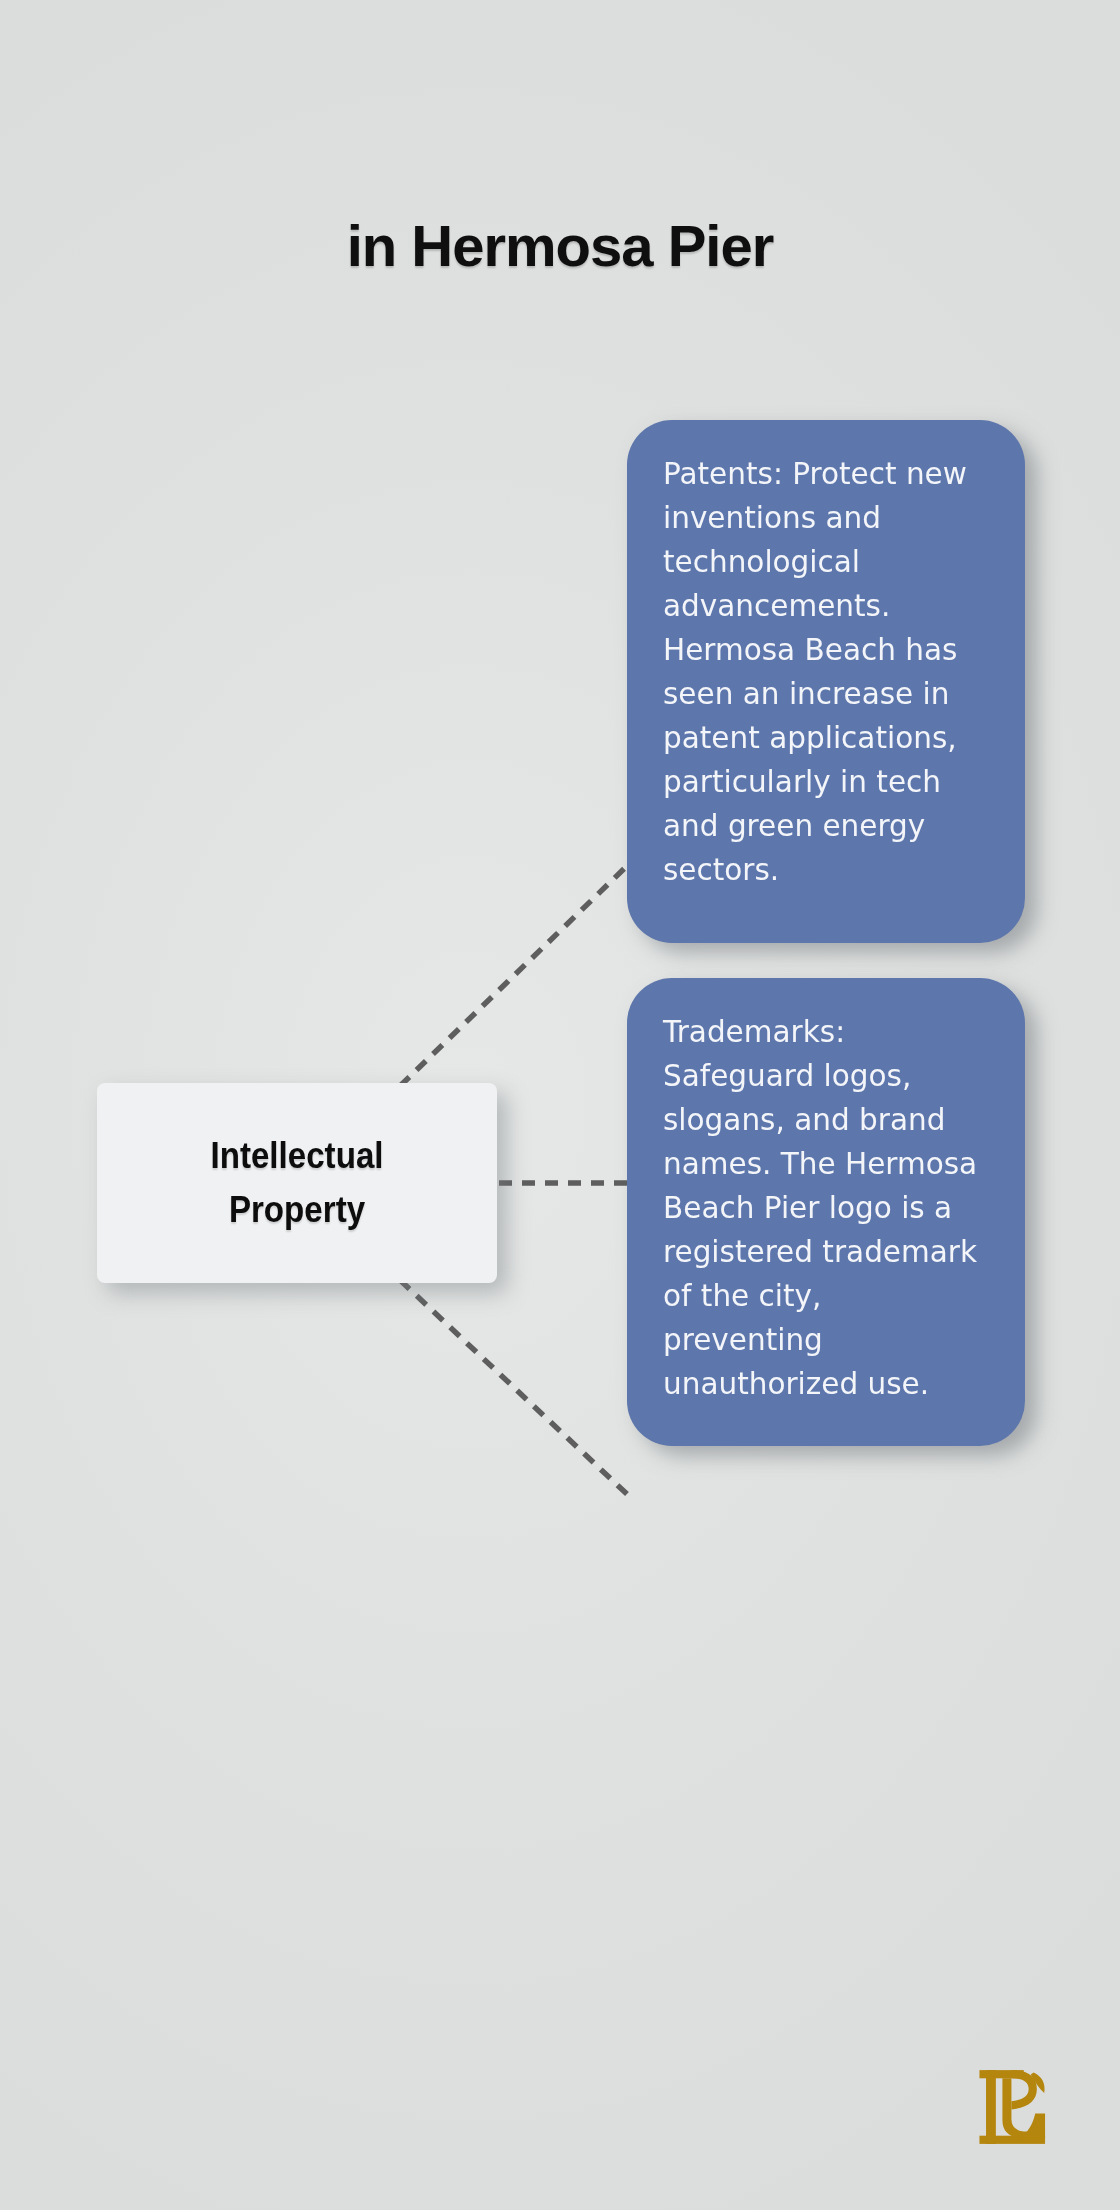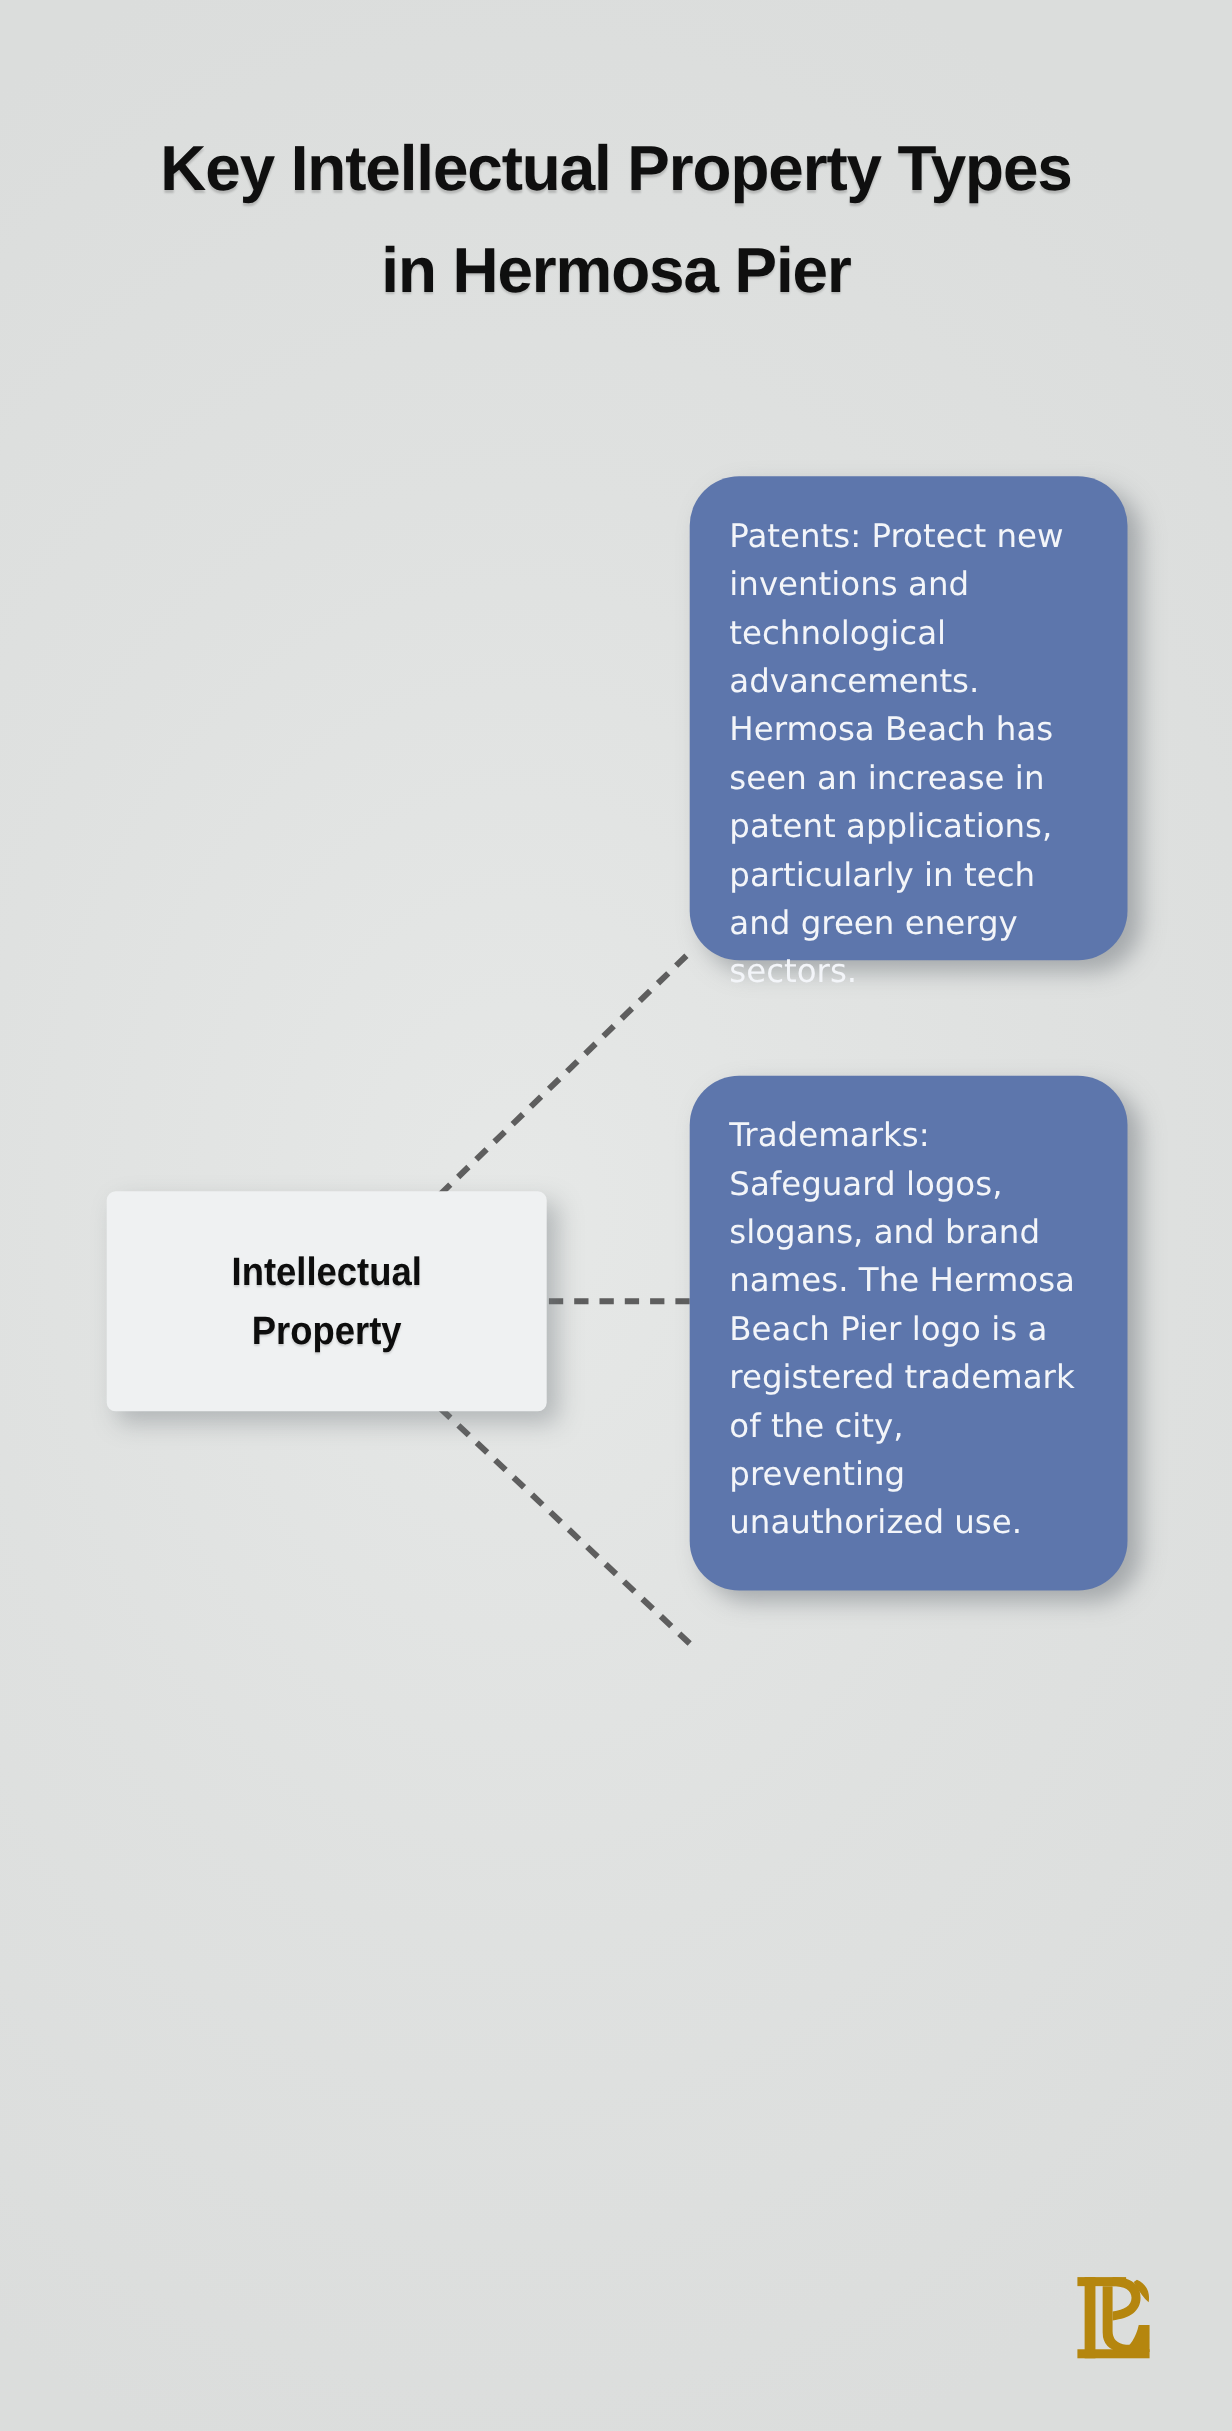--- a/index.html
+++ b/index.html
@@ -57,38 +57,38 @@
     position:absolute;left:627px;width:398px;
     background:#5d76ac;
     border-radius:45px;
     box-shadow:12px 10px 20px rgba(110,116,122,0.5);
     box-sizing:border-box;
     padding:32px 36px;
     color:#f3f5f9;
     font-size:29.5px;
     line-height:44px;
   }
-  .node-patents{top:433px;height:440px;}
+  .node-patents{top:420px;height:523px;}
   .node-trademarks{top:978px;height:468px;}
   .node-copyrights{top:1450px;height:500px;}
 
   
   .logo{
     position:absolute;left:977px;top:2066px;width:82px;height:82px;
   }
   .logo svg{width:100%;height:100%;display:block;}
   .logo path, .logo rect{fill:#b5860e;}
 </style>
 </head>
 <body>
 
 <div class="canvas">
 
   <h1 class="title" style="margin:0;">
-    <span>Key Intellectual Property Types</span><br>
+    <br>
     <span>in Hermosa Pier</span>
   </h1>
 
   <svg class="connectors" viewBox="0 0 1120 2210" xmlns="http://www.w3.org/2000/svg">
     <line x1="400" y1="1086" x2="629" y2="864"></line>
     <line x1="499" y1="1183" x2="629" y2="1183"></line>
     <line x1="400" y1="1280" x2="629" y2="1496"></line>
   </svg>
 
   <div class="center-node">

